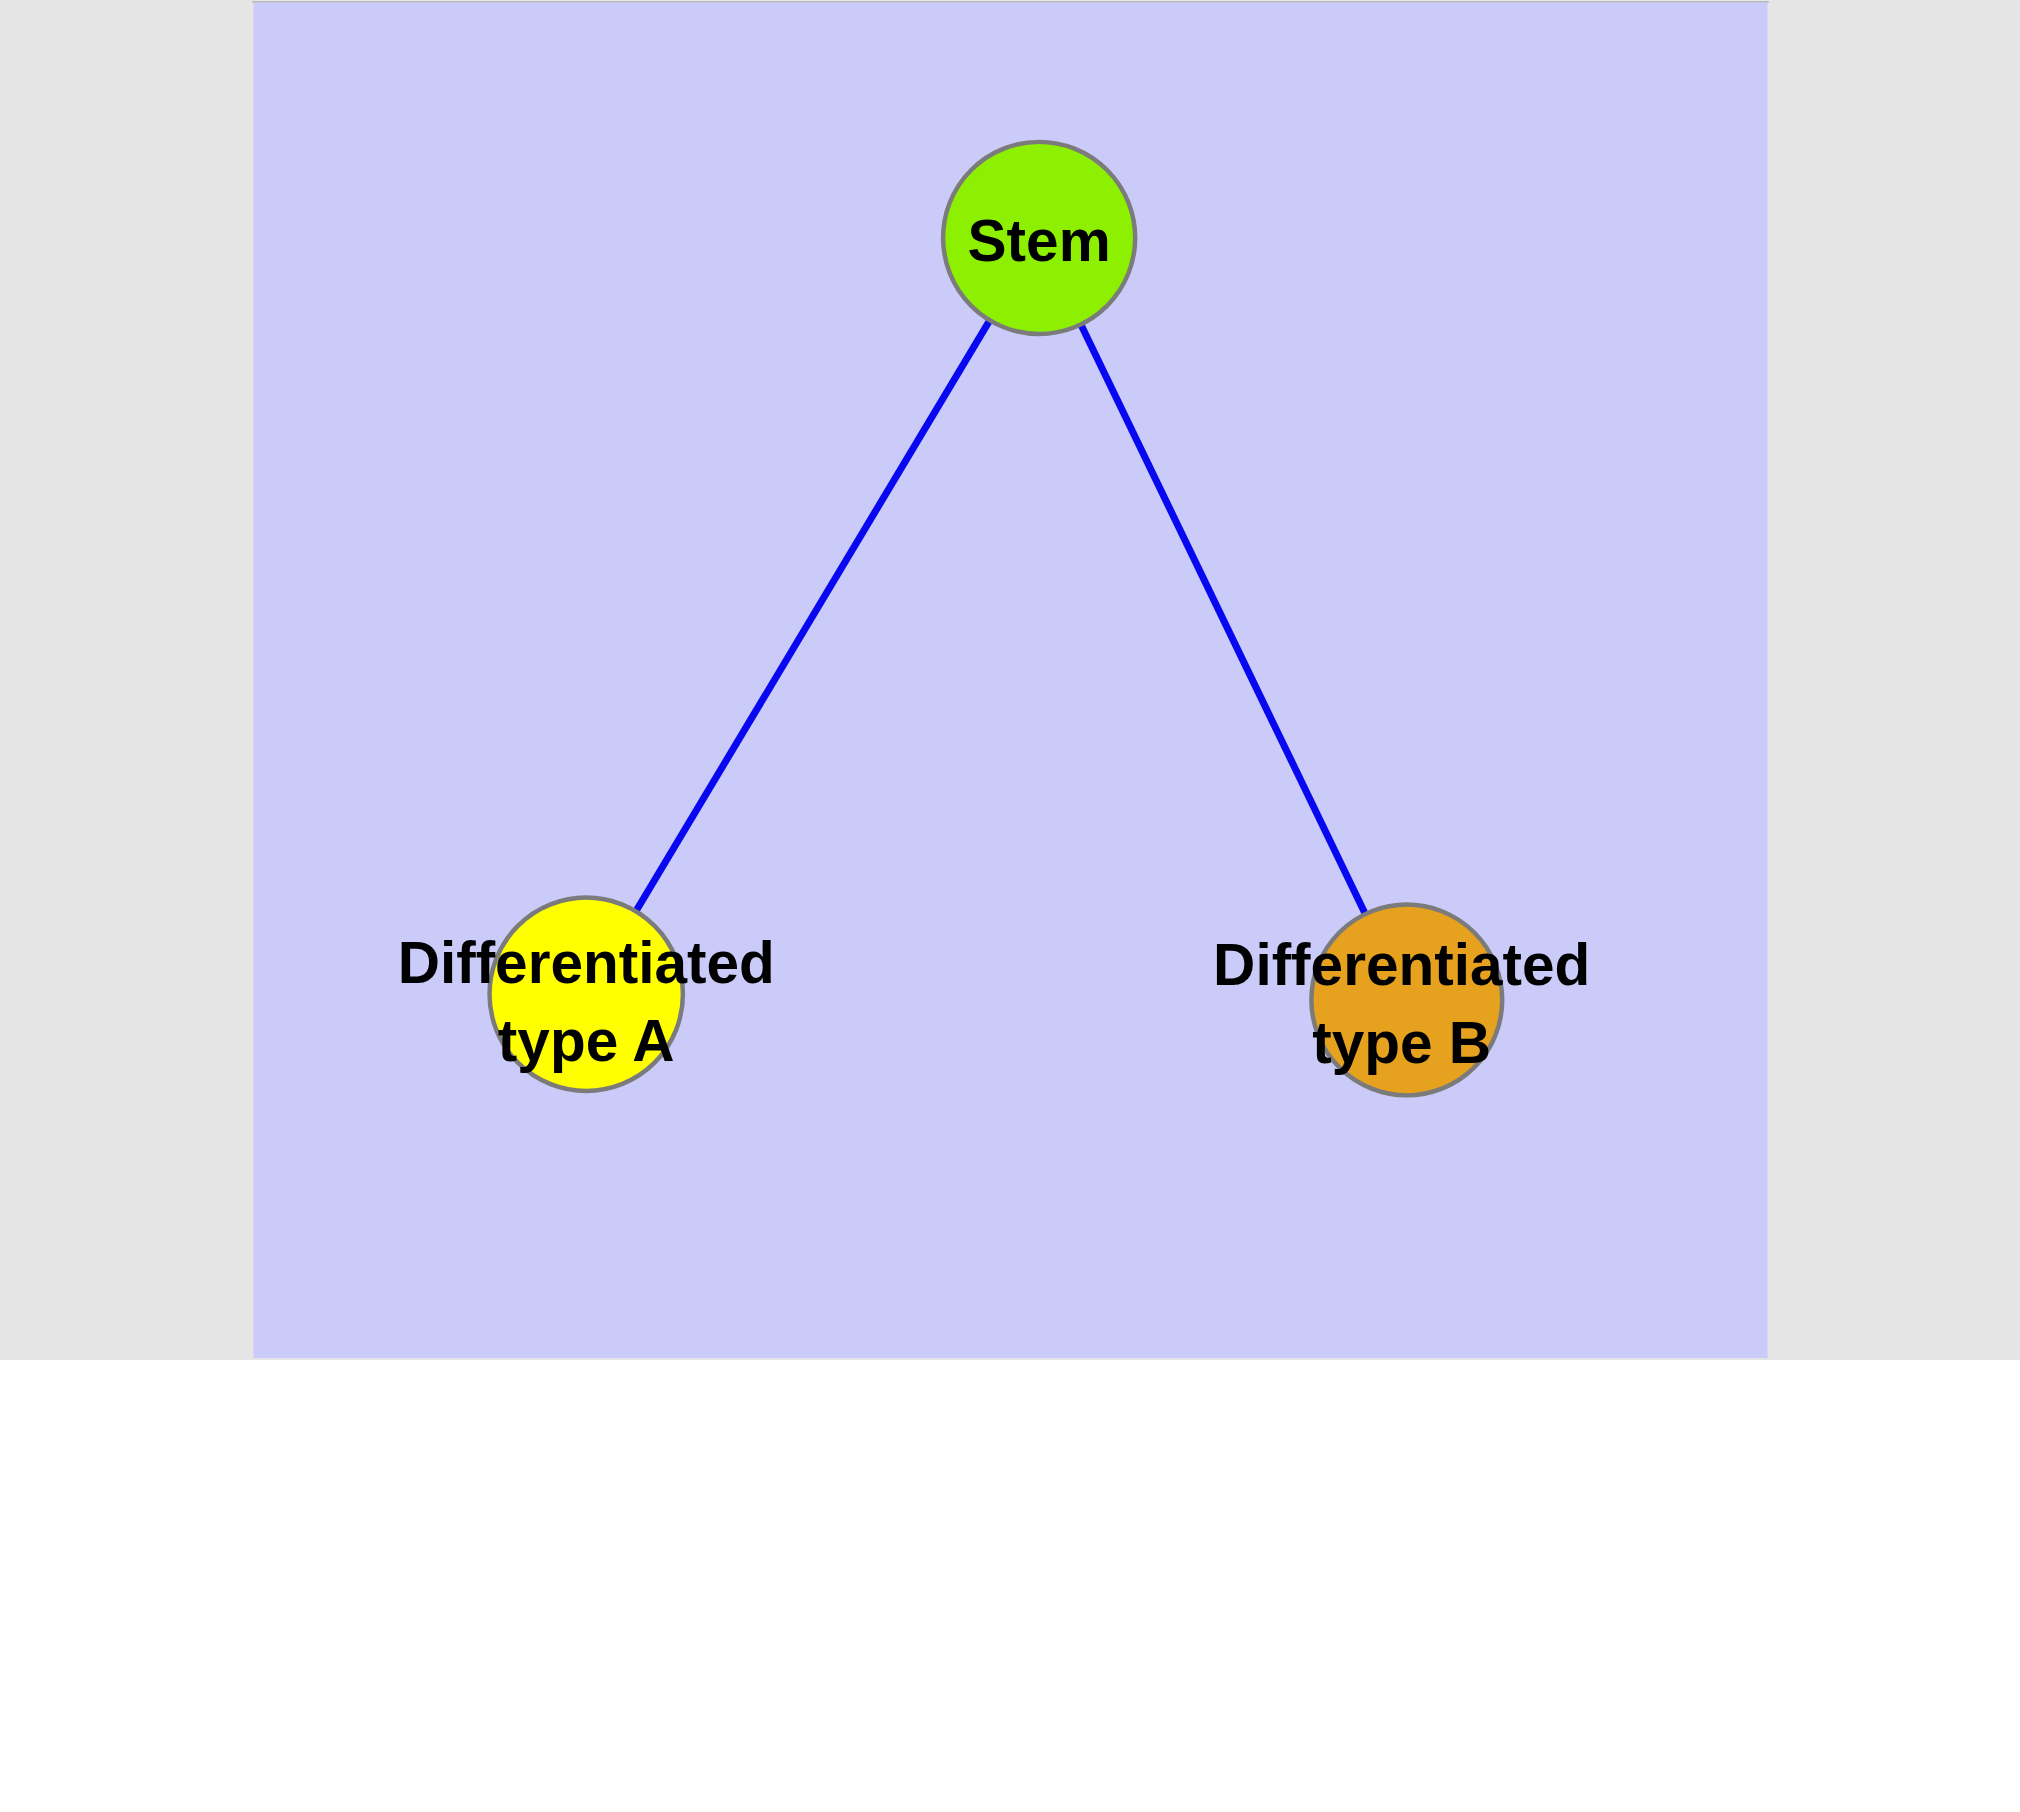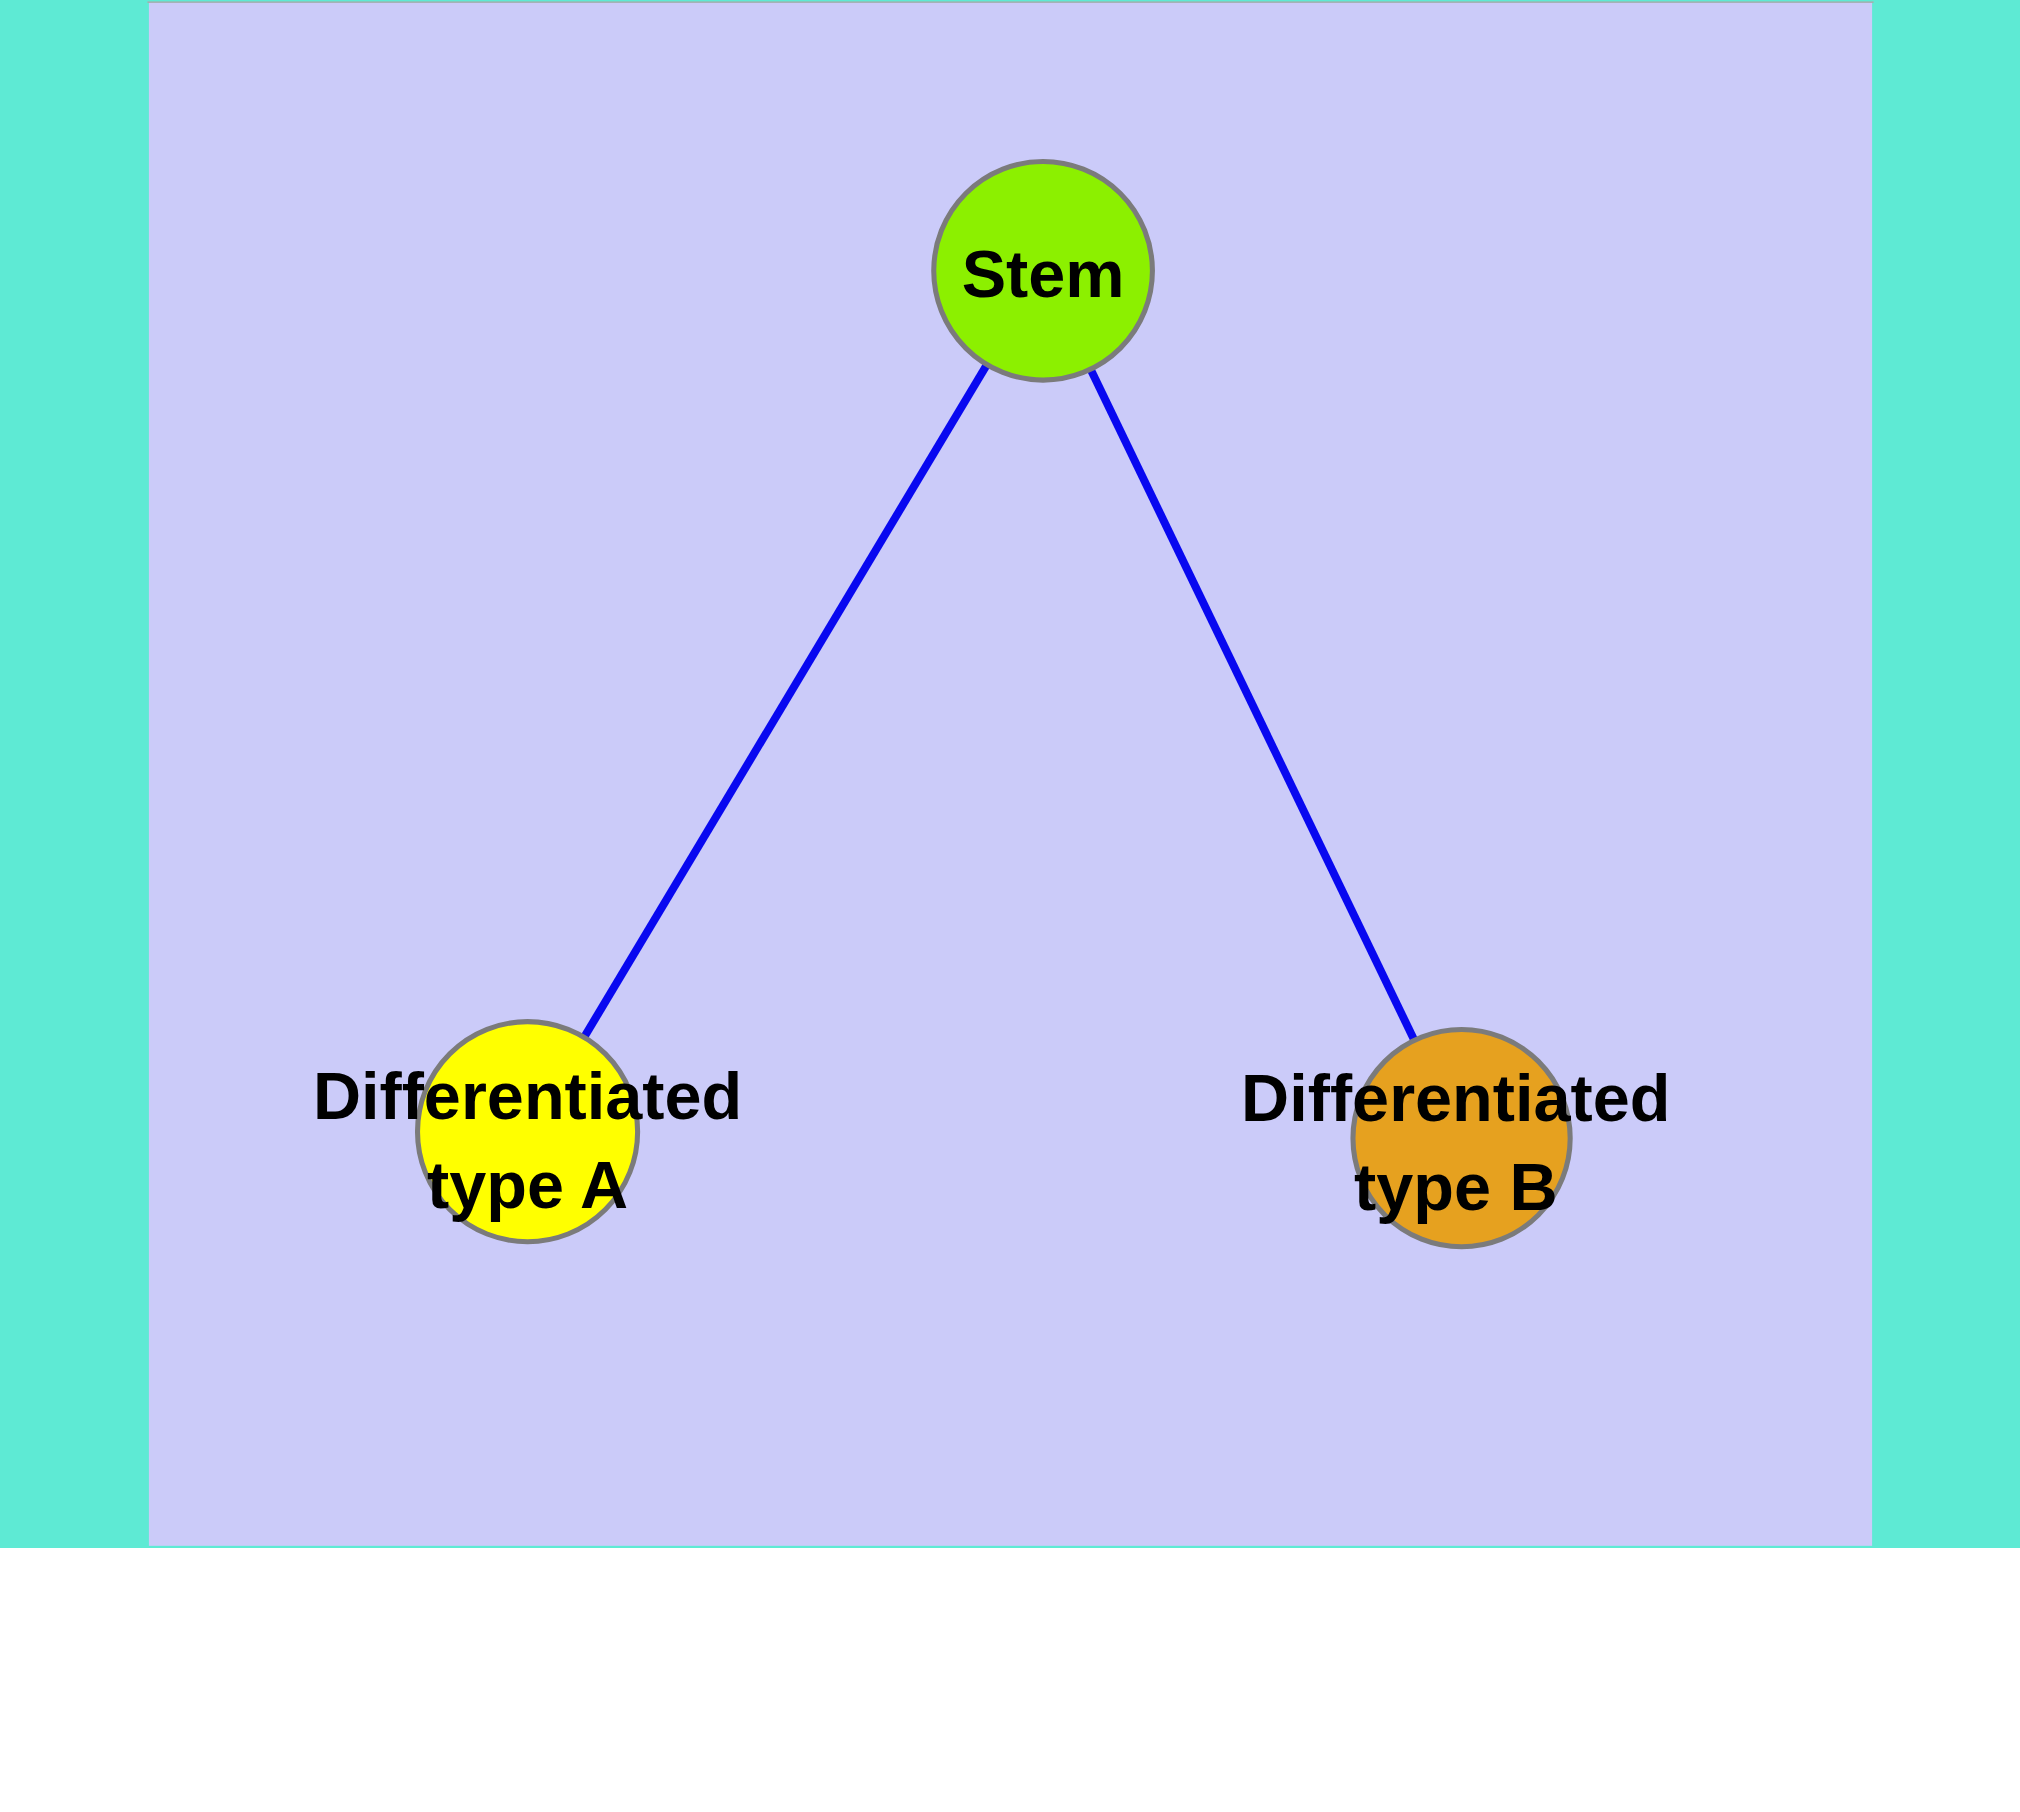--- a/index.html
+++ b/index.html
@@ -4,23 +4,23 @@
 <style>
   html, body {
     margin: 0;
     padding: 0;
     background: #ffffff;
     font-family: "Liberation Sans", sans-serif;
   }
   .stage {
     position: relative;
     width: 2021px;
-    height: 1548px;
+    height: 1360px;
     overflow: hidden;
-    background: #5eead4;
+    background: #e5e5e5;
   }
   .stage svg {
     position: absolute;
     inset: 0;
     width: 100%;
     height: 100%;
     display: block;
   }
   .node-label {
     font-family: "Liberation Sans", sans-serif;

